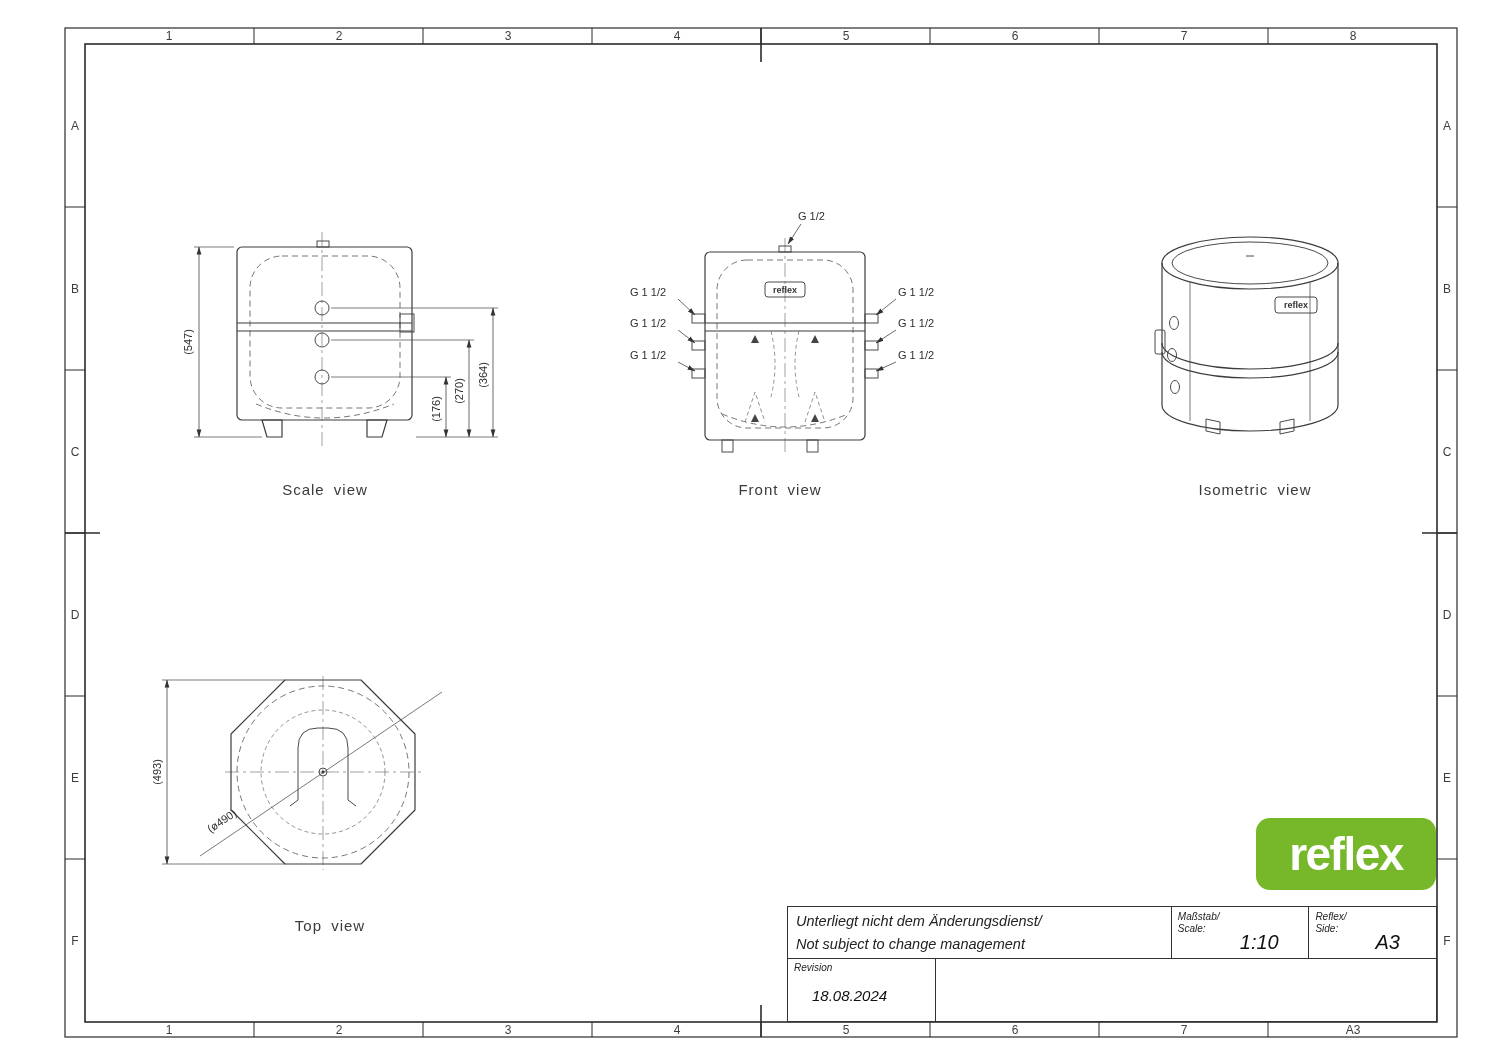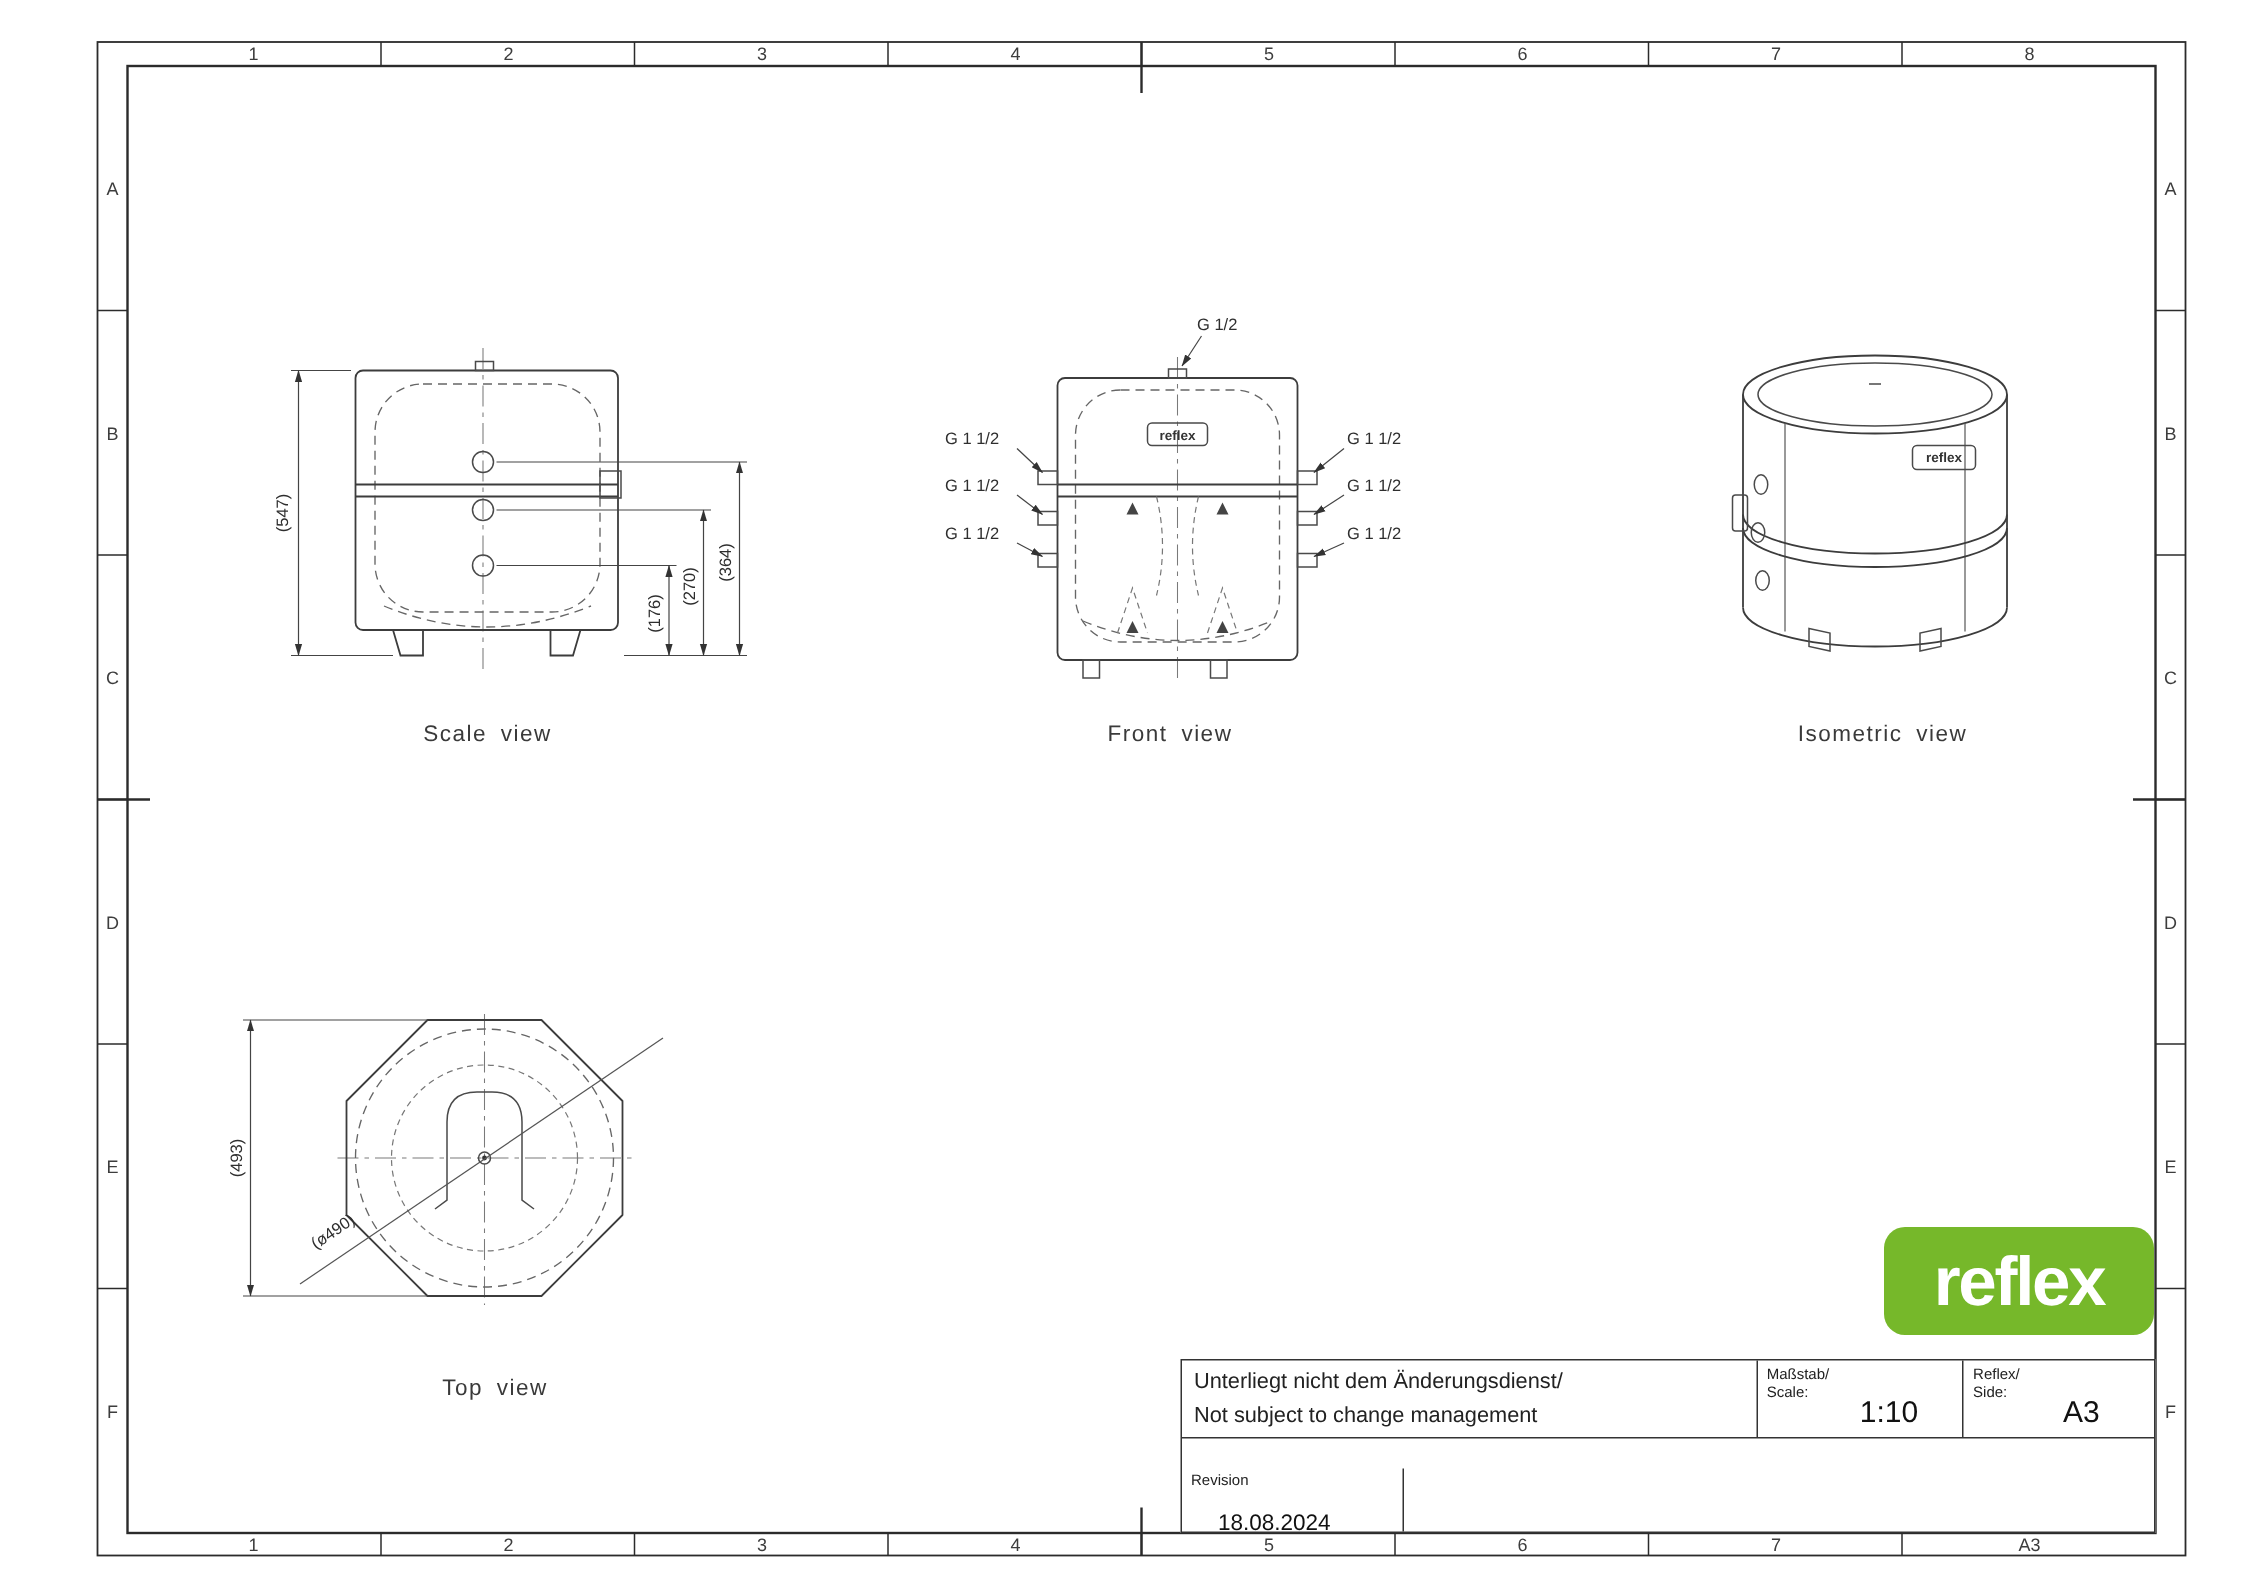--- a/index.html
+++ b/index.html
@@ -22,22 +22,22 @@
   .dim  { fill:none; stroke:#444;    stroke-width:0.8; }
   .ext  { fill:none; stroke:#444;    stroke-width:0.7; }
   .dtx  { font-family:"Liberation Sans",sans-serif; font-size:11px; fill:#2e2e2e; }
   .mini { font-family:"Liberation Sans",sans-serif; font-size:9px; font-weight:bold; fill:#333; }
   
   .tblock { position:absolute; left:787px; top:906px; width:650px; height:116px;
             border:1.6px solid #333; display:flex; flex-direction:column;
             background:#fff; color:#222; }
   .tb-row { display:flex; }
   .tb-row.top { height:52px; border-bottom:1.4px solid #333; }
-  .tb-row.bot { height:62px;margin-top:20px; }
-  .tb-cell { position:relative; border-right:1.4px solid #333; height:100%; }
+  .tb-row.bot { height:62px; }
+  .tb-cell { position:relative; border-right:1.4px solid #333; height:100%;font-style:italic; }
   .tb-cell.last { border-right:none; }
   .small-label { font-size:10px; color:#222; line-height:12px; }
   .note-line { font-size:14.5px; color:#222; line-height:23px; white-space:nowrap; }
   .big-val { position:absolute; font-size:20px; color:#111; }
   .rev-date { position:absolute; left:24px; top:28px; font-size:15px; color:#111; }
   .tb-title { display:flex; align-items:center; justify-content:center;
               width:100%; height:100%; font-size:15.5px; font-weight:bold;
               letter-spacing:0.5px; word-spacing:3px; color:#111; }
 </style>
 </head>

